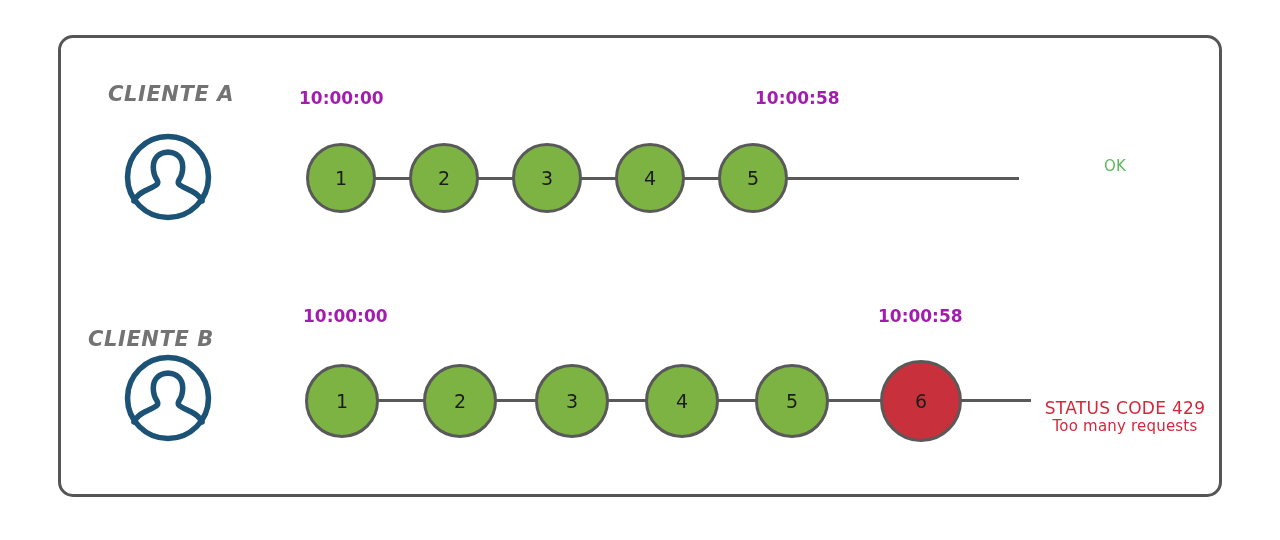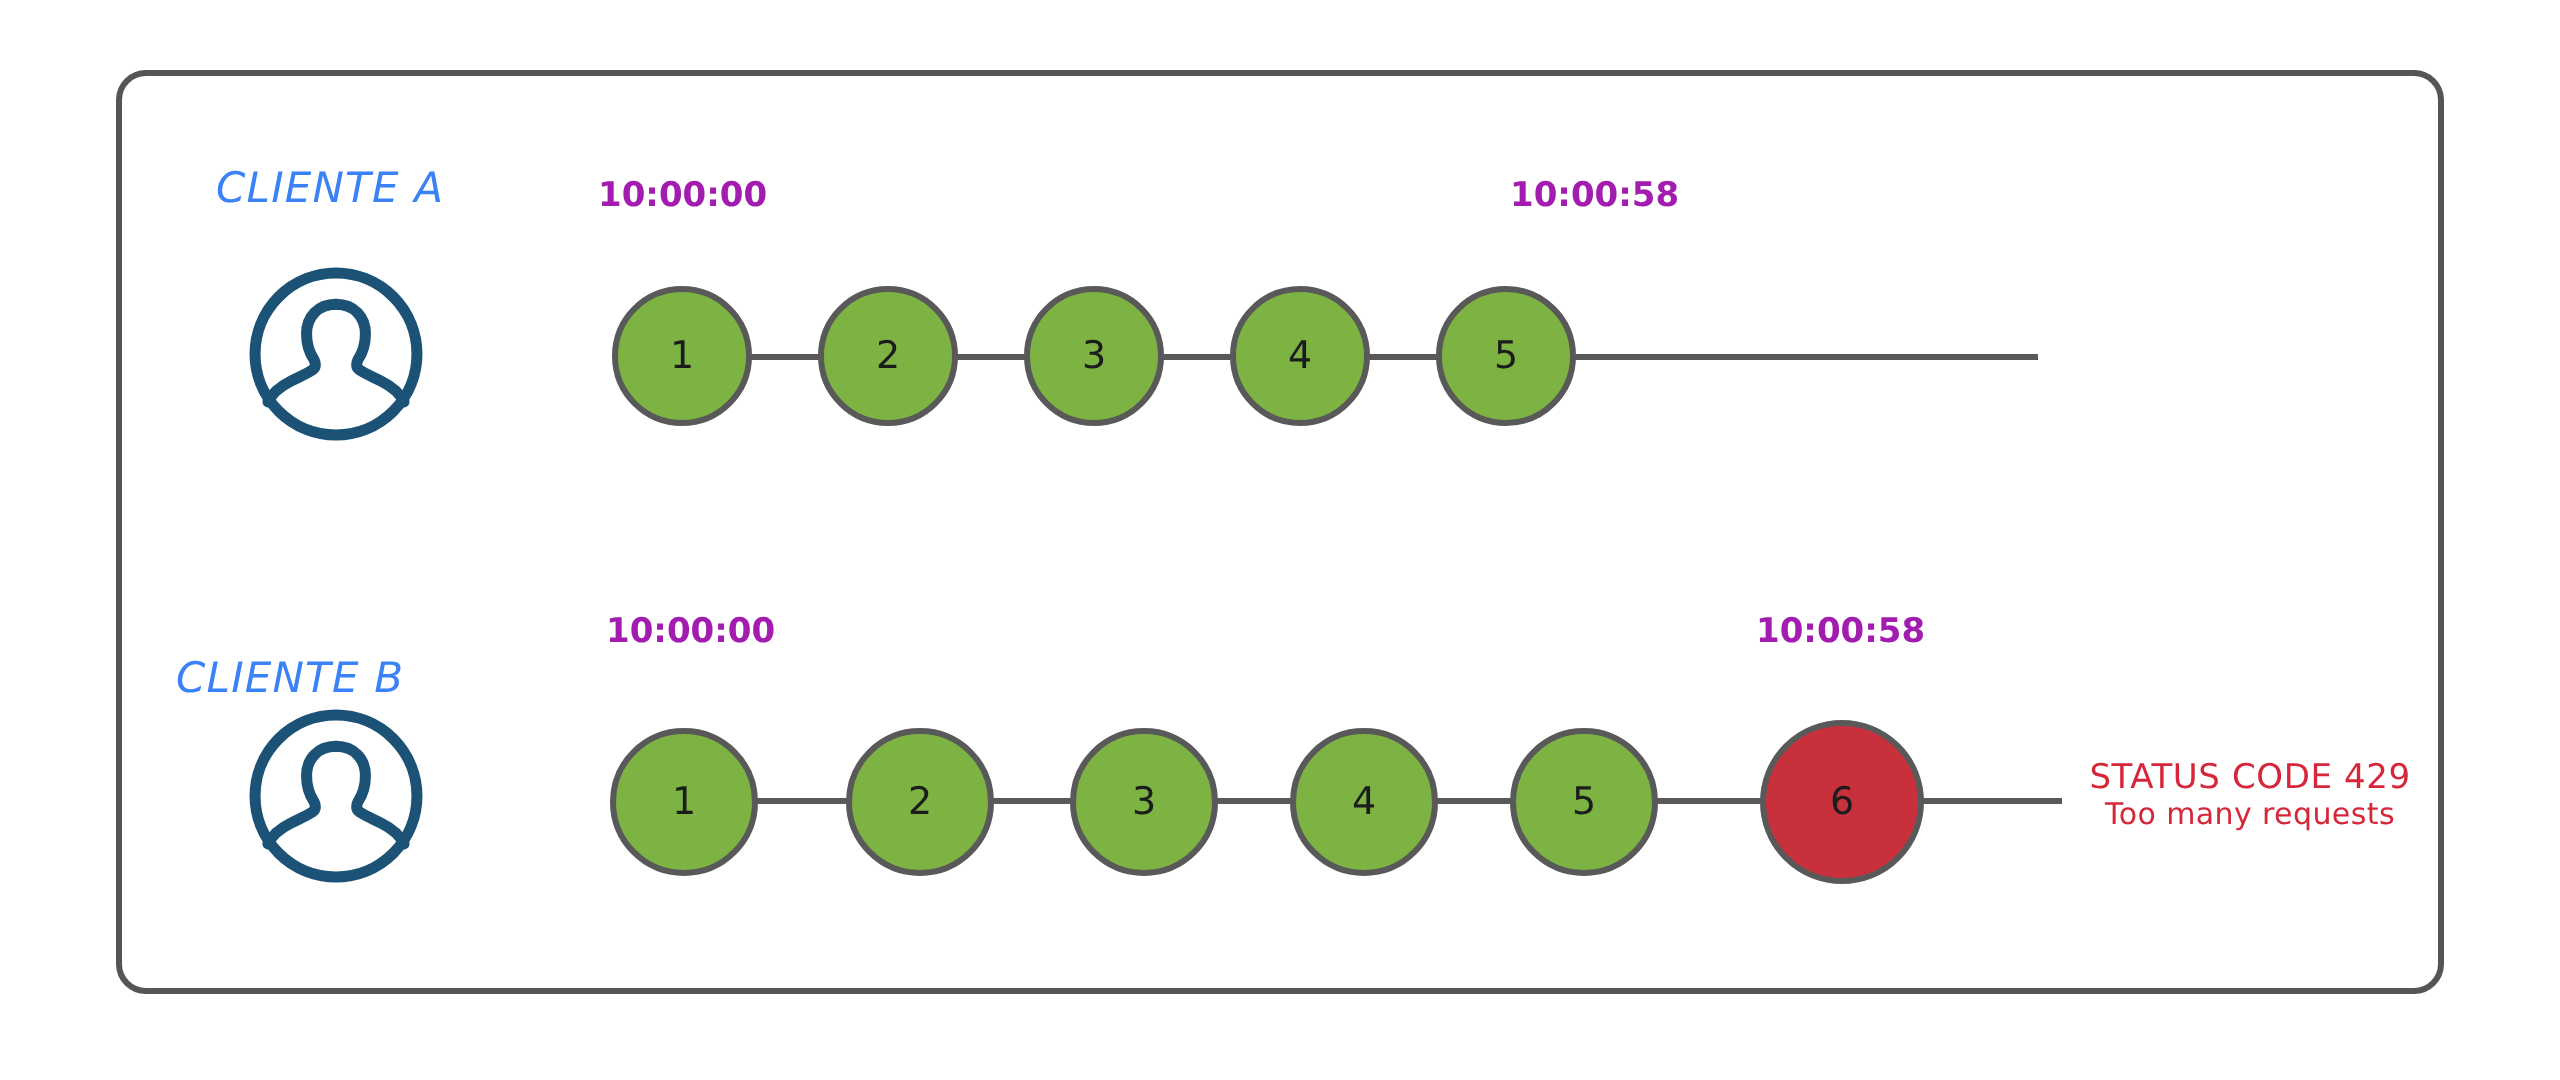--- a/index.html
+++ b/index.html
@@ -42,23 +42,23 @@
     width: 1280px;
     height: 0;
   }
 
   
   .client-label {
     position: absolute;
     font-family: "DejaVu Sans", sans-serif;
     font-size: 21px;
     font-style: italic;
-    font-weight: 400;
+    font-weight: 700;
     letter-spacing: 0.6px;
-    color: #3b82f6;
+    color: #737373;
     white-space: nowrap;
   }
 
   
   .avatar {
     position: absolute;
     width: 92px;
     height: 92px;
   }
   .avatar svg { display: block; }
@@ -166,20 +166,21 @@
       <span>3</span>
     </div>
     <div class="node ok" style="left:615px; top:143px; width:70px; height:70px;">
       <span>4</span>
     </div>
     <div class="node ok" style="left:718px; top:143px; width:70px; height:70px;">
       <span>5</span>
     </div>
 
     <div class="status ok" style="left:1025px; top:158px; width:180px;">
+      <span class="line2">OK</span>
     </div>
   </div>
 
   <div class="row">
 
     <div class="client-label" style="left:88px; top:297px;margin-top:30px;">CLIENTE B</div>
 
     <div class="avatar" style="left:122px; top:352px;">
       <svg viewBox="0 0 100 100" width="92" height="92" aria-hidden="true">
         <circle cx="50" cy="50" r="44" fill="none" stroke="#1b5276" stroke-width="6"></circle>
@@ -218,19 +219,19 @@
     <div class="node ok" style="left:645px; top:364px; width:74px; height:74px;">
       <span>4</span>
     </div>
     <div class="node ok" style="left:755px; top:364px; width:74px; height:74px;">
       <span>5</span>
     </div>
     <div class="node fail" style="left:880px; top:360px; width:82px; height:82px;">
       <span>6</span>
     </div>
 
-    <div class="status fail" style="left:1025px; top:379px; width:200px;">
+    <div class="status fail" style="left:1025px; top:398px; width:200px;">
       <span class="line1">STATUS CODE 429</span>
       <span class="line2">Too many requests</span>
     </div>
   </div>
 
 </div>
 
 </body></html>

